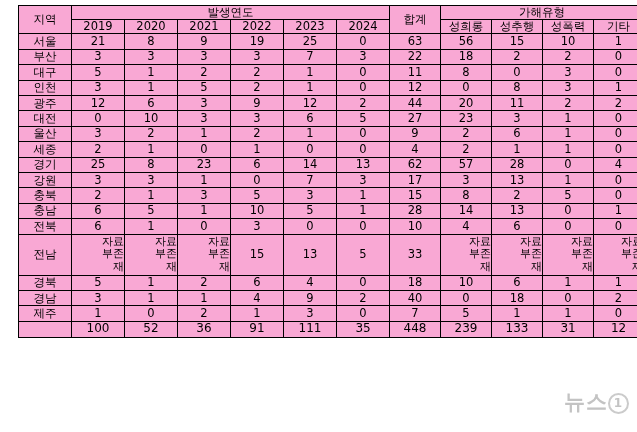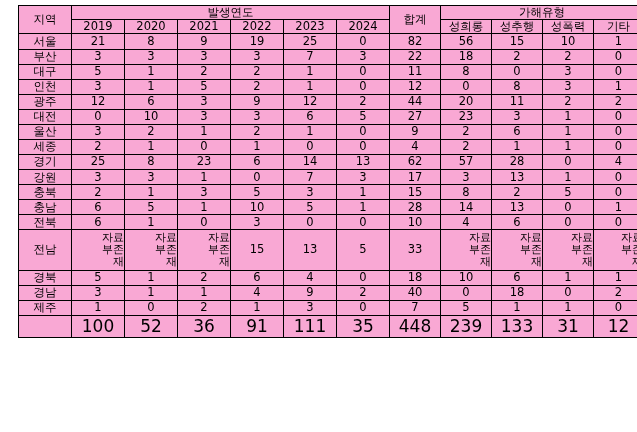--- a/index.html
+++ b/index.html
@@ -52,21 +52,21 @@
   }
   
   .nodata {
     display: block;
     font-size: 11px;
     line-height: 1.12;
     letter-spacing: 0;
     text-align: right;
   }
   tr.total td {
-    font-size: 17px;
+    font-size: 12px;
   }
   .watermark {
     position: absolute;
     right: 8px;
     bottom: 16px;
     font-size: 21px;
     color: #b9b9b9;
     font-weight: bold;
     letter-spacing: 1px;
     opacity: .85;
@@ -127,21 +127,21 @@
     </thead>
     <tbody id="tbody">
         <tr>
           <td class="region">서울</td>
           <td>21</td>
           <td>8</td>
           <td>9</td>
           <td>19</td>
           <td>25</td>
           <td>0</td>
-          <td>82</td>
+          <td>63</td>
           <td>56</td>
           <td>15</td>
           <td>10</td>
           <td>1</td>
         </tr>
         <tr>
           <td class="region">부산</td>
           <td>3</td>
           <td>3</td>
           <td>3</td>
@@ -402,13 +402,16 @@
           <td>35</td>
           <td>448</td>
           <td>239</td>
           <td>133</td>
           <td>31</td>
           <td>12</td>
         </tr>
       </tbody>
   </table>
 
+  <div class="watermark">
+    <span>뉴스</span><span class="circ">1</span>
+  </div>
 </div>
 
 </body></html>

